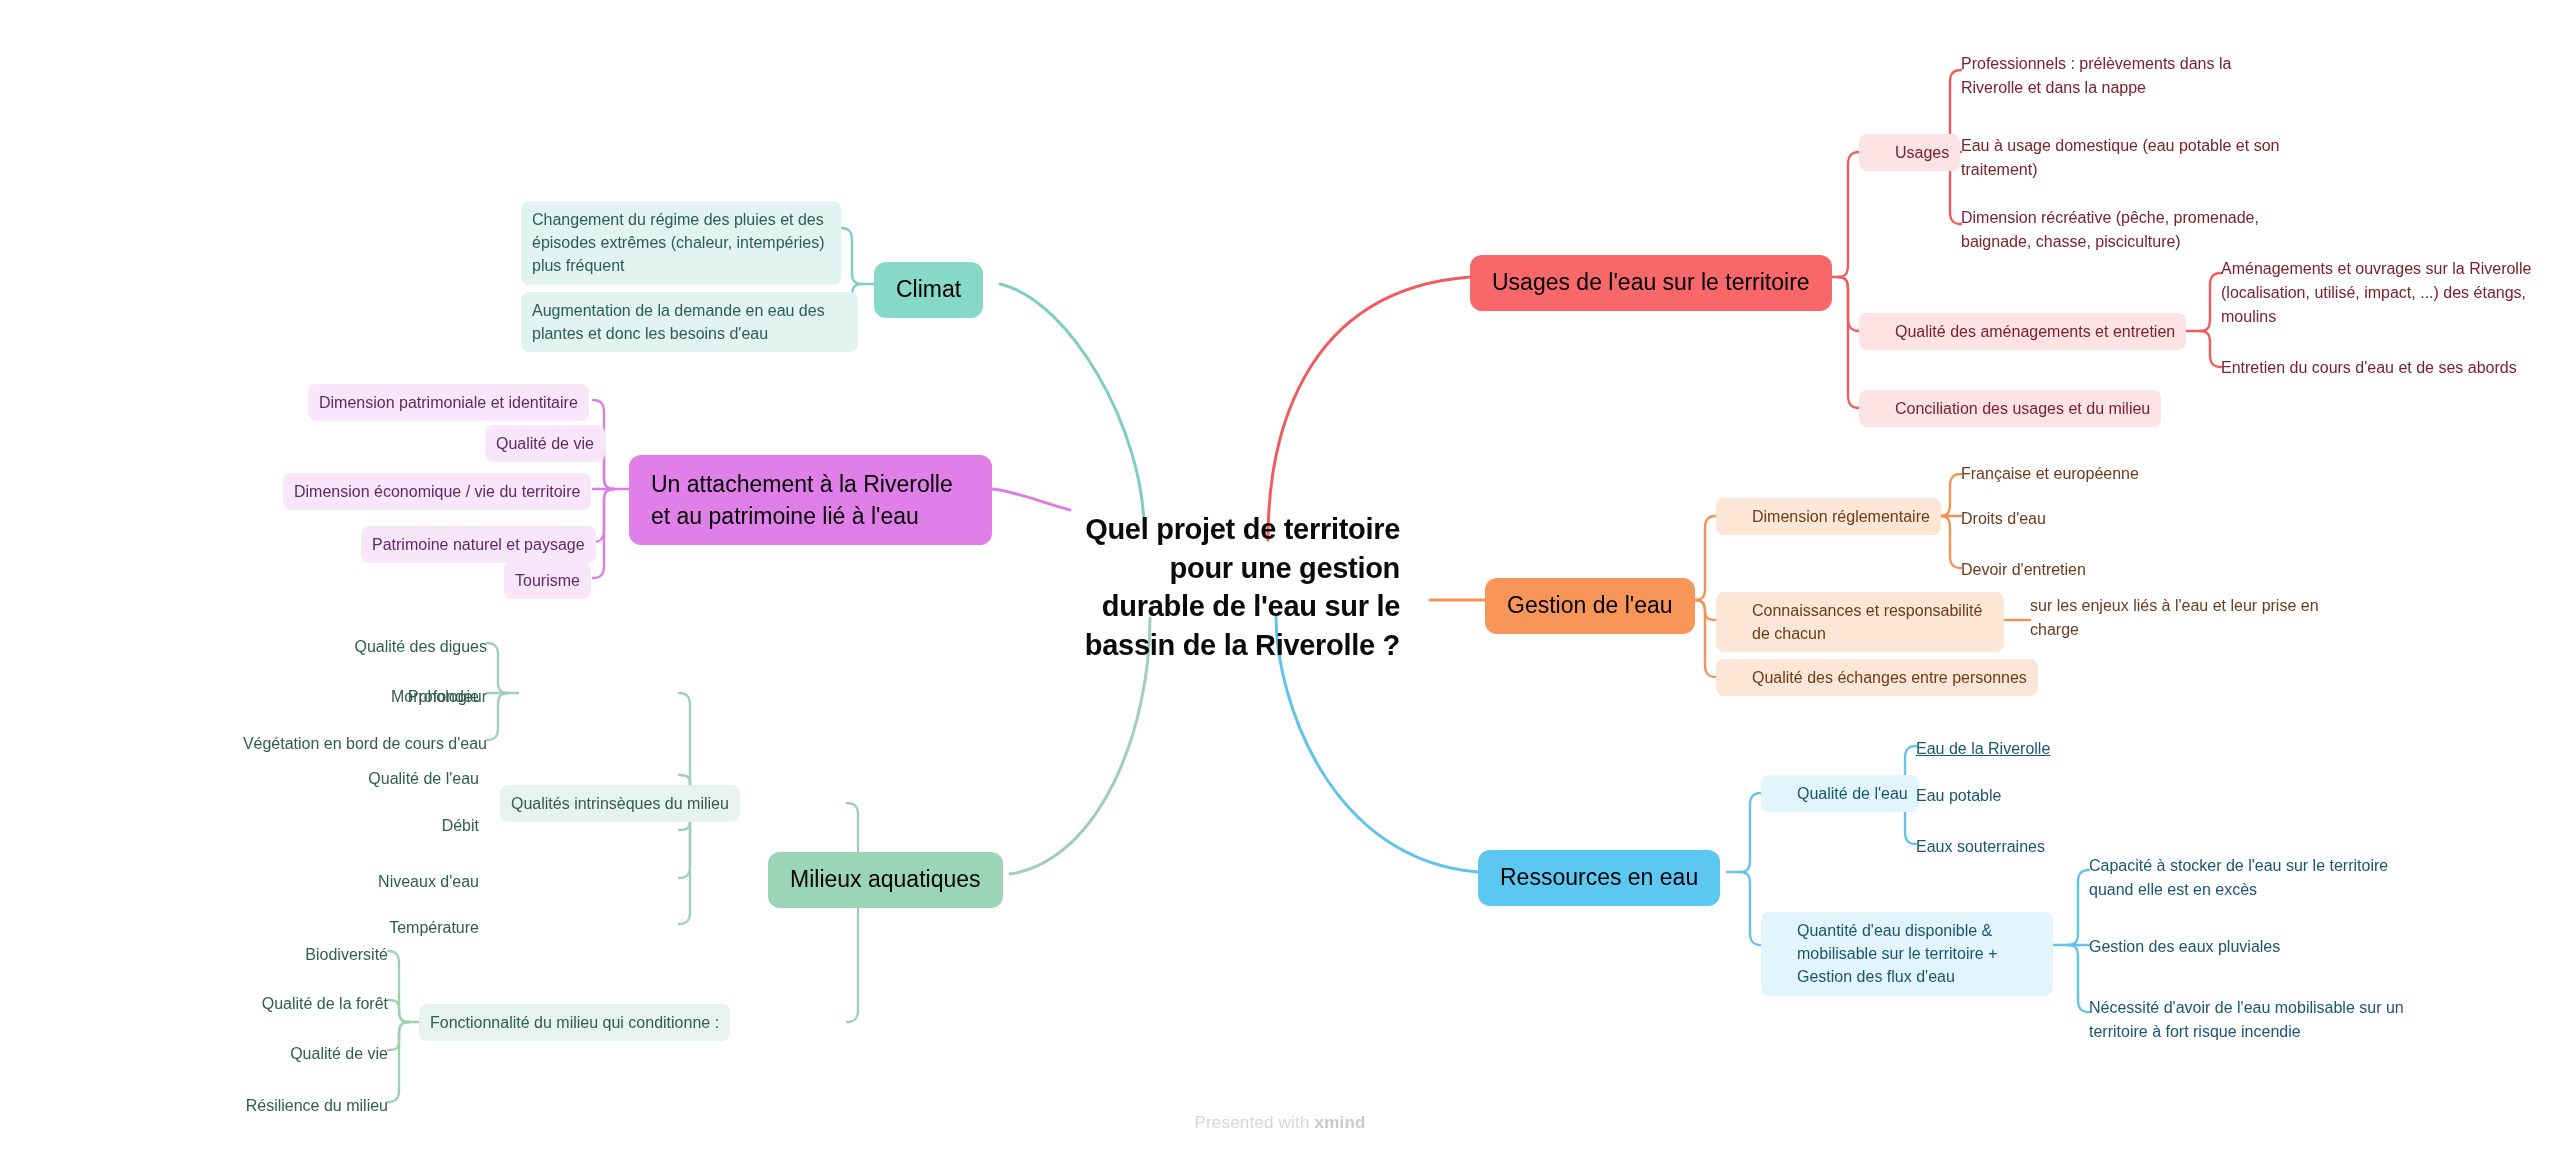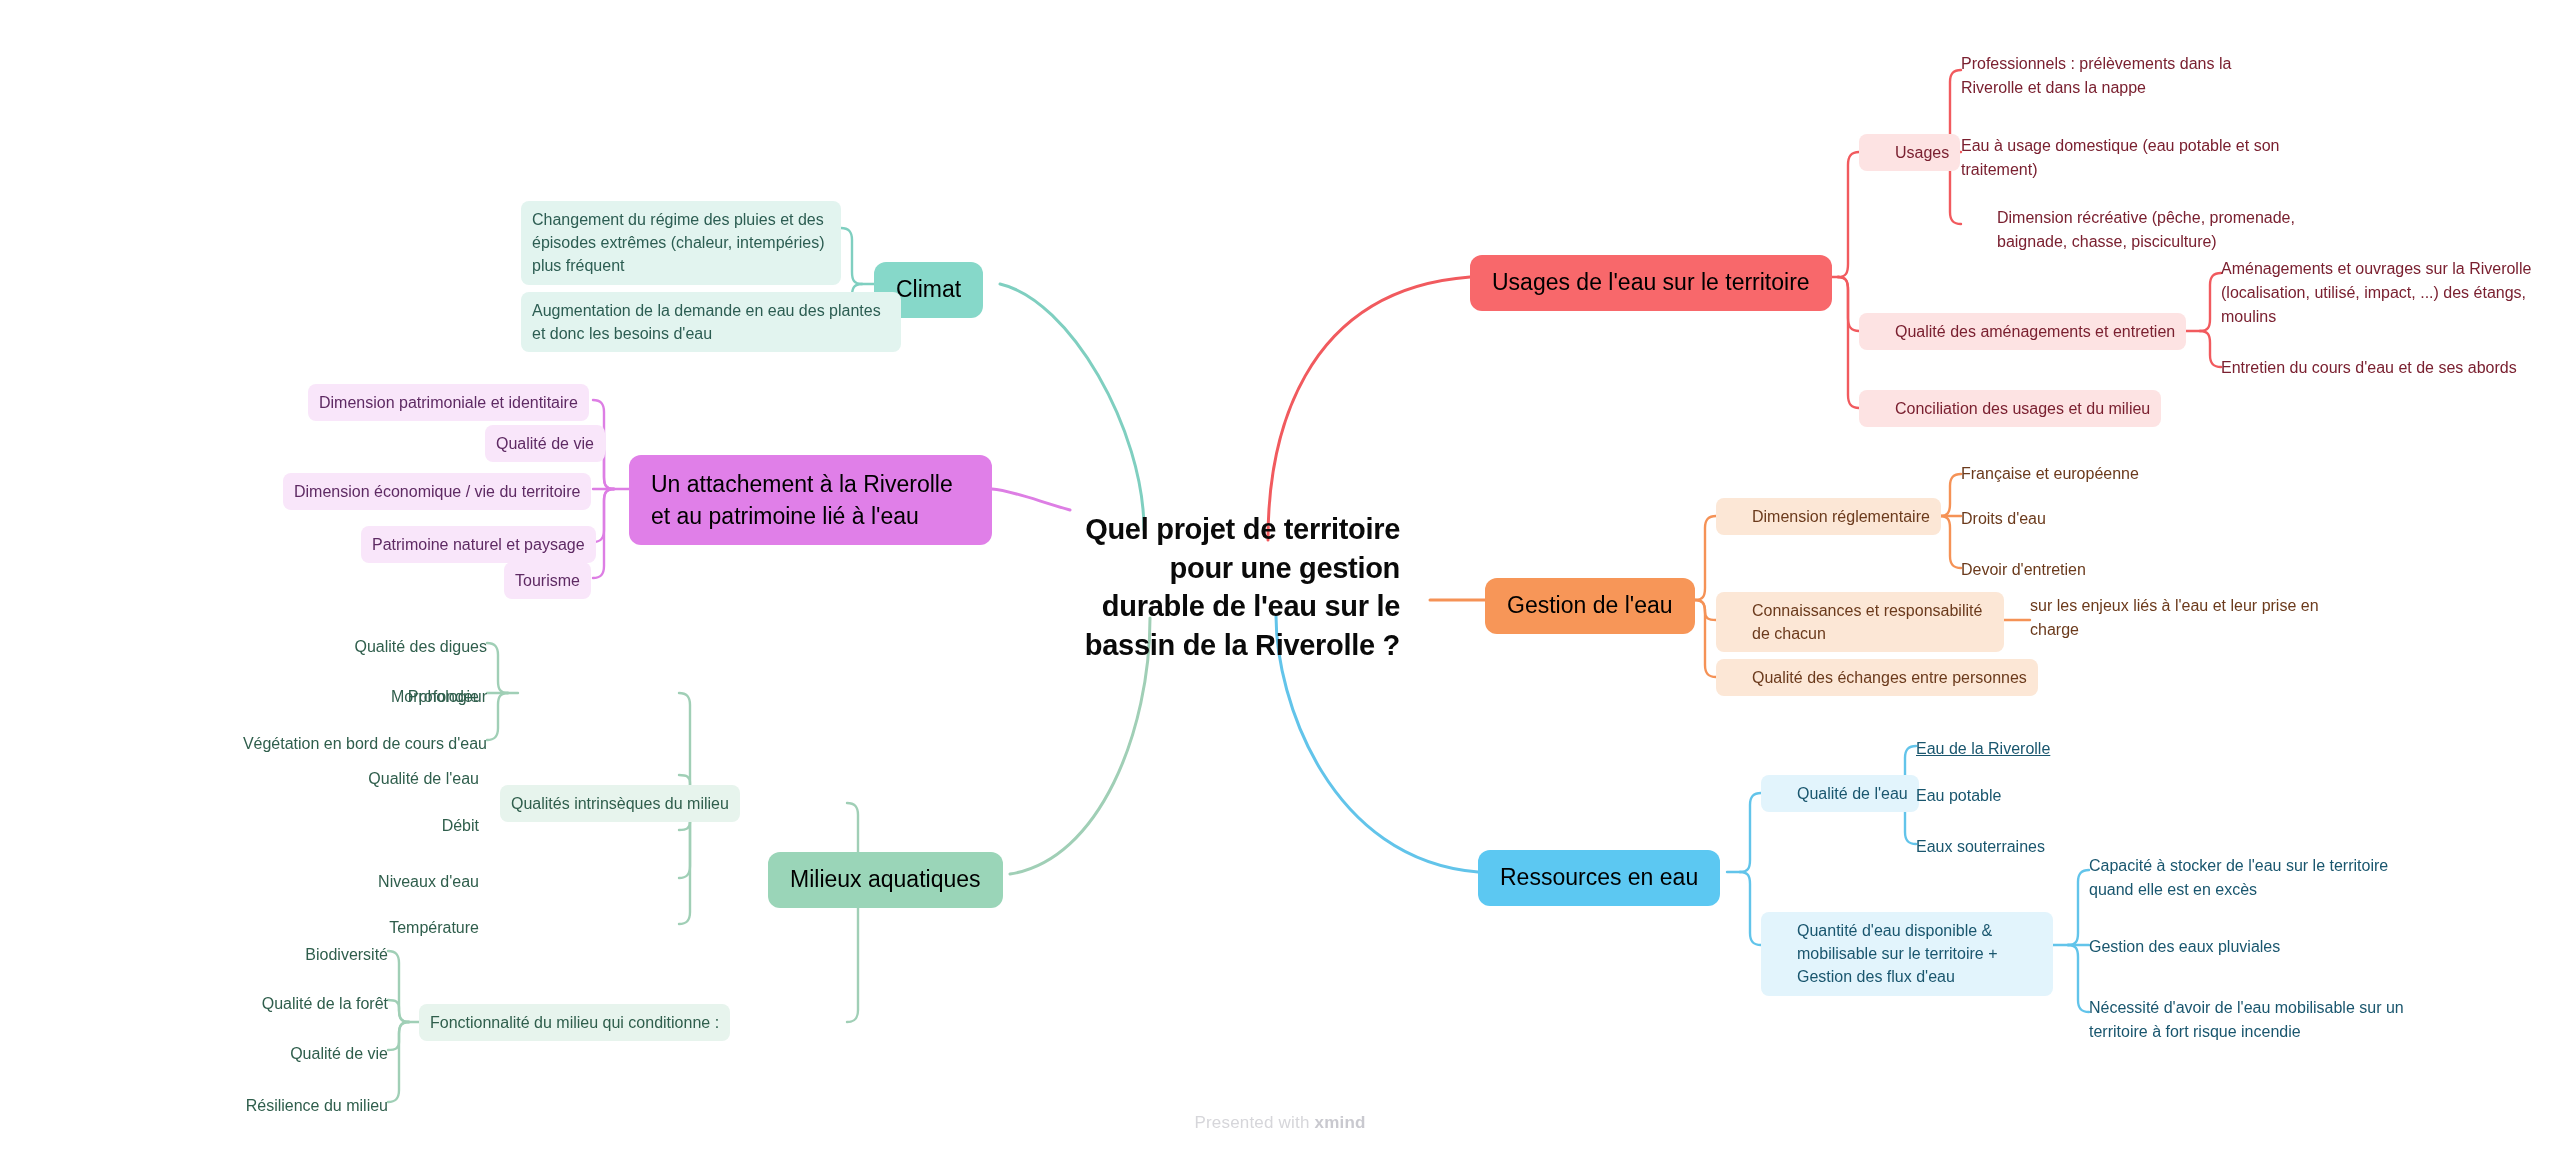--- a/index.html
+++ b/index.html
@@ -185,21 +185,21 @@
   </svg>
 
   <div class="central">Quel projet de territoire pour une gestion durable de l'eau sur le bassin de la Riverolle ?</div>
 
   <div class="main-pill" style="left:1470px; top:255px; background:#f8686b;">Usages de l'eau sur le territoire</div>
 
   <div class="sub-box right bg-red c-red" style="left:1859px; top:134px;">Usages</div>
 
   <div class="leaf c-red" style="left:1961px; top:50px; width:300px;">Professionnels : prélèvements dans la Riverolle et dans la nappe</div>
   <div class="leaf c-red" style="left:1961px; top:132px; width:330px;">Eau à usage domestique (eau potable et son traitement)</div>
-  <div class="leaf c-red" style="left:1961px; top:204px; width:340px;margin-left:36px;">Dimension récréative (pêche, promenade, baignade, chasse, pisciculture)</div>
+  <div class="leaf c-red" style="left:1961px; top:204px; width:340px;">Dimension récréative (pêche, promenade, baignade, chasse, pisciculture)</div>
 
   <div class="sub-box right bg-red c-red" style="left:1859px; top:313px;">Qualité des aménagements et entretien</div>
 
   <div class="leaf c-red" style="left:2221px; top:255px; width:320px;">Aménagements et ouvrages sur la Riverolle (localisation, utilisé, impact, ...) des étangs, moulins</div>
   <div class="leaf c-red" style="left:2221px; top:354px; width:330px;">Entretien du cours d'eau et de ses abords</div>
 
   <div class="sub-box right bg-red c-red" style="left:1859px; top:390px;">Conciliation des usages et du milieu</div>
 
   <div class="main-pill" style="left:1485px; top:578px; background:#f79658;">Gestion de l'eau</div>
 
@@ -225,21 +225,21 @@
 
   <div class="sub-box right bg-blue c-blue" style="left:1761px; top:912px; width:292px;">Quantité d'eau disponible &amp; mobilisable sur le territoire + Gestion des flux d'eau</div>
 
   <div class="leaf c-blue" style="left:2089px; top:852px; width:340px;">Capacité à stocker de l'eau sur le territoire quand elle est en excès</div>
   <div class="leaf c-blue" style="left:2089px; top:933px;">Gestion des eaux pluviales</div>
   <div class="leaf c-blue" style="left:2089px; top:994px; width:340px;">Nécessité d'avoir de l'eau mobilisable sur un territoire à fort risque incendie</div>
 
   <div class="main-pill" style="left:874px; top:262px; background:#86d8c9;">Climat</div>
 
   <div class="sub-box left bg-teal c-teal" style="left:521px; top:201px; width:320px; text-align:left;">Changement du régime des pluies et des épisodes extrêmes (chaleur, intempéries) plus fréquent</div>
-  <div class="sub-box left bg-teal c-teal" style="left:521px; top:292px; width:380px; text-align:left;">Augmentation de la demande en eau des plantes et donc les besoins d'eau</div>
+  <div class="sub-box left bg-teal c-teal" style="left:521px; top:292px; width:337px; text-align:left;">Augmentation de la demande en eau des plantes et donc les besoins d'eau</div>
 
   <div class="main-pill two-line" style="left:629px; top:455px; width:363px; background:#e07fe8; line-height:1.4;">Un attachement à la Riverolle et au patrimoine lié à l'eau</div>
 
   <div class="sub-box left bg-purple c-purple" style="left:308px; top:384px;">Dimension patrimoniale et identitaire</div>
   <div class="sub-box left bg-purple c-purple" style="left:485px; top:425px;">Qualité de vie</div>
   <div class="sub-box left bg-purple c-purple" style="left:283px; top:473px;">Dimension économique / vie du territoire</div>
   <div class="sub-box left bg-purple c-purple" style="left:361px; top:526px;">Patrimoine naturel et paysage</div>
   <div class="sub-box left bg-purple c-purple" style="left:504px; top:562px;">Tourisme</div>
 
   <div class="main-pill" style="left:768px; top:852px; background:#9ad5b8;">Milieux aquatiques</div>

